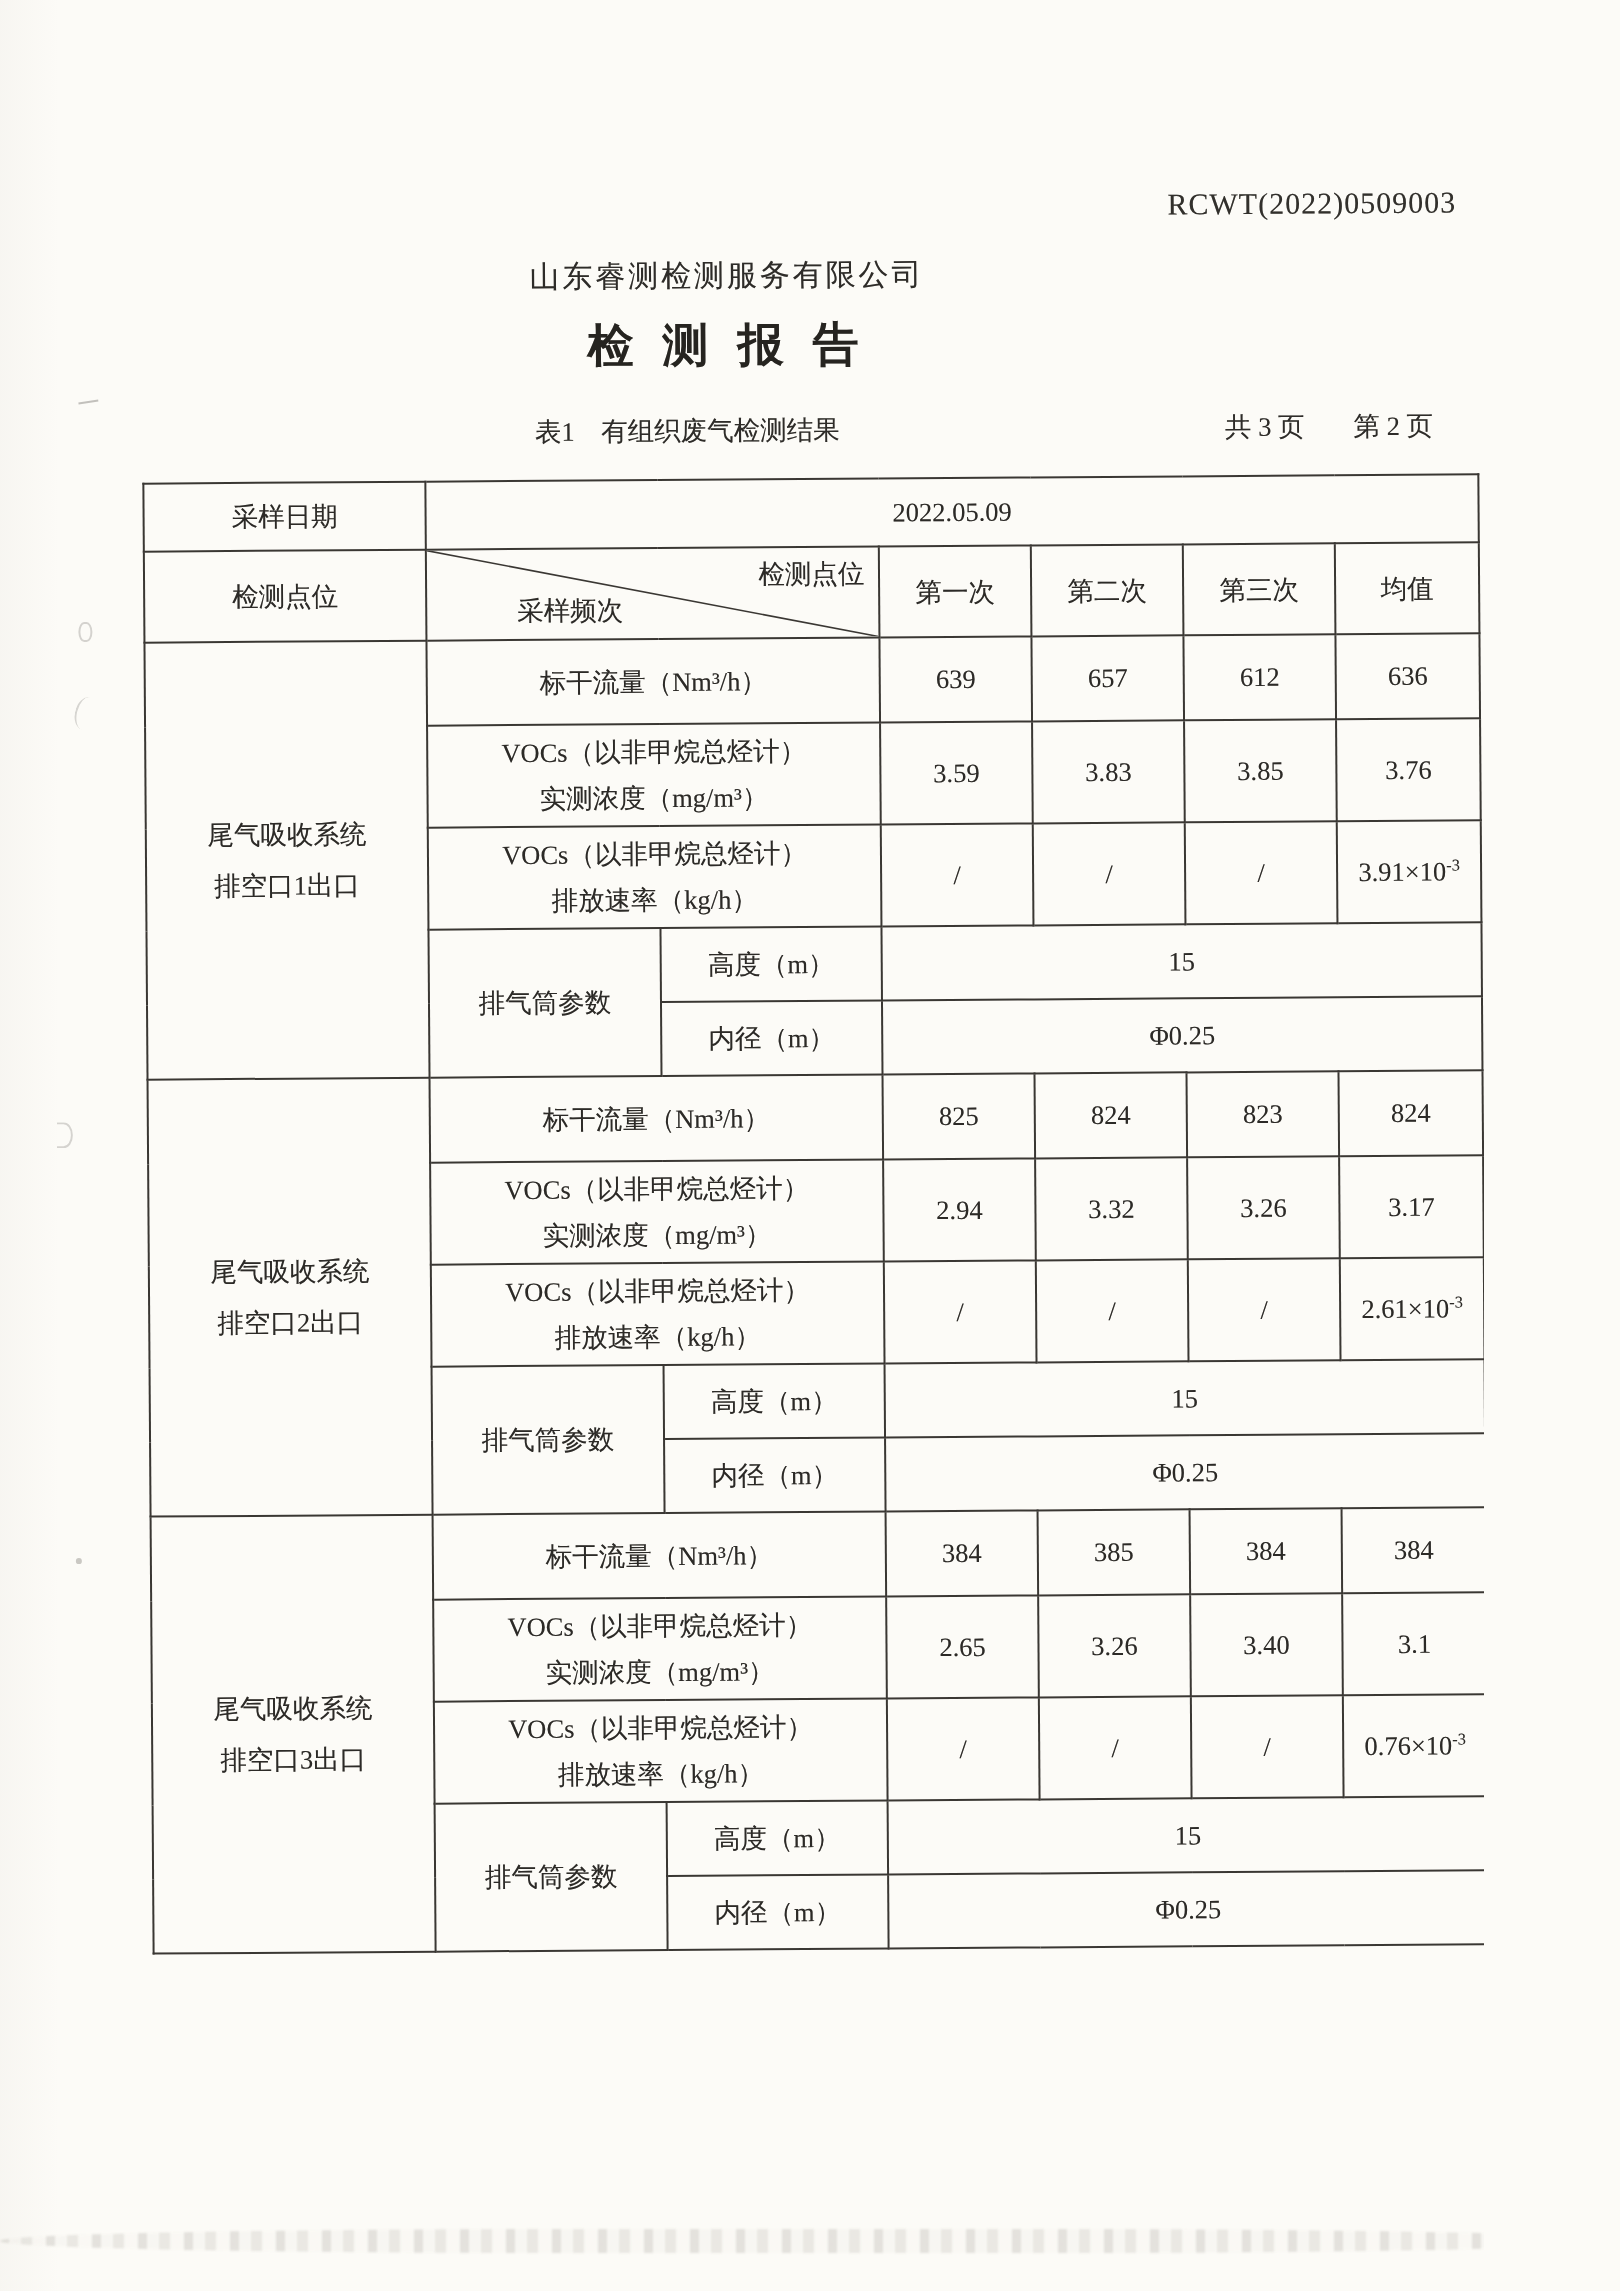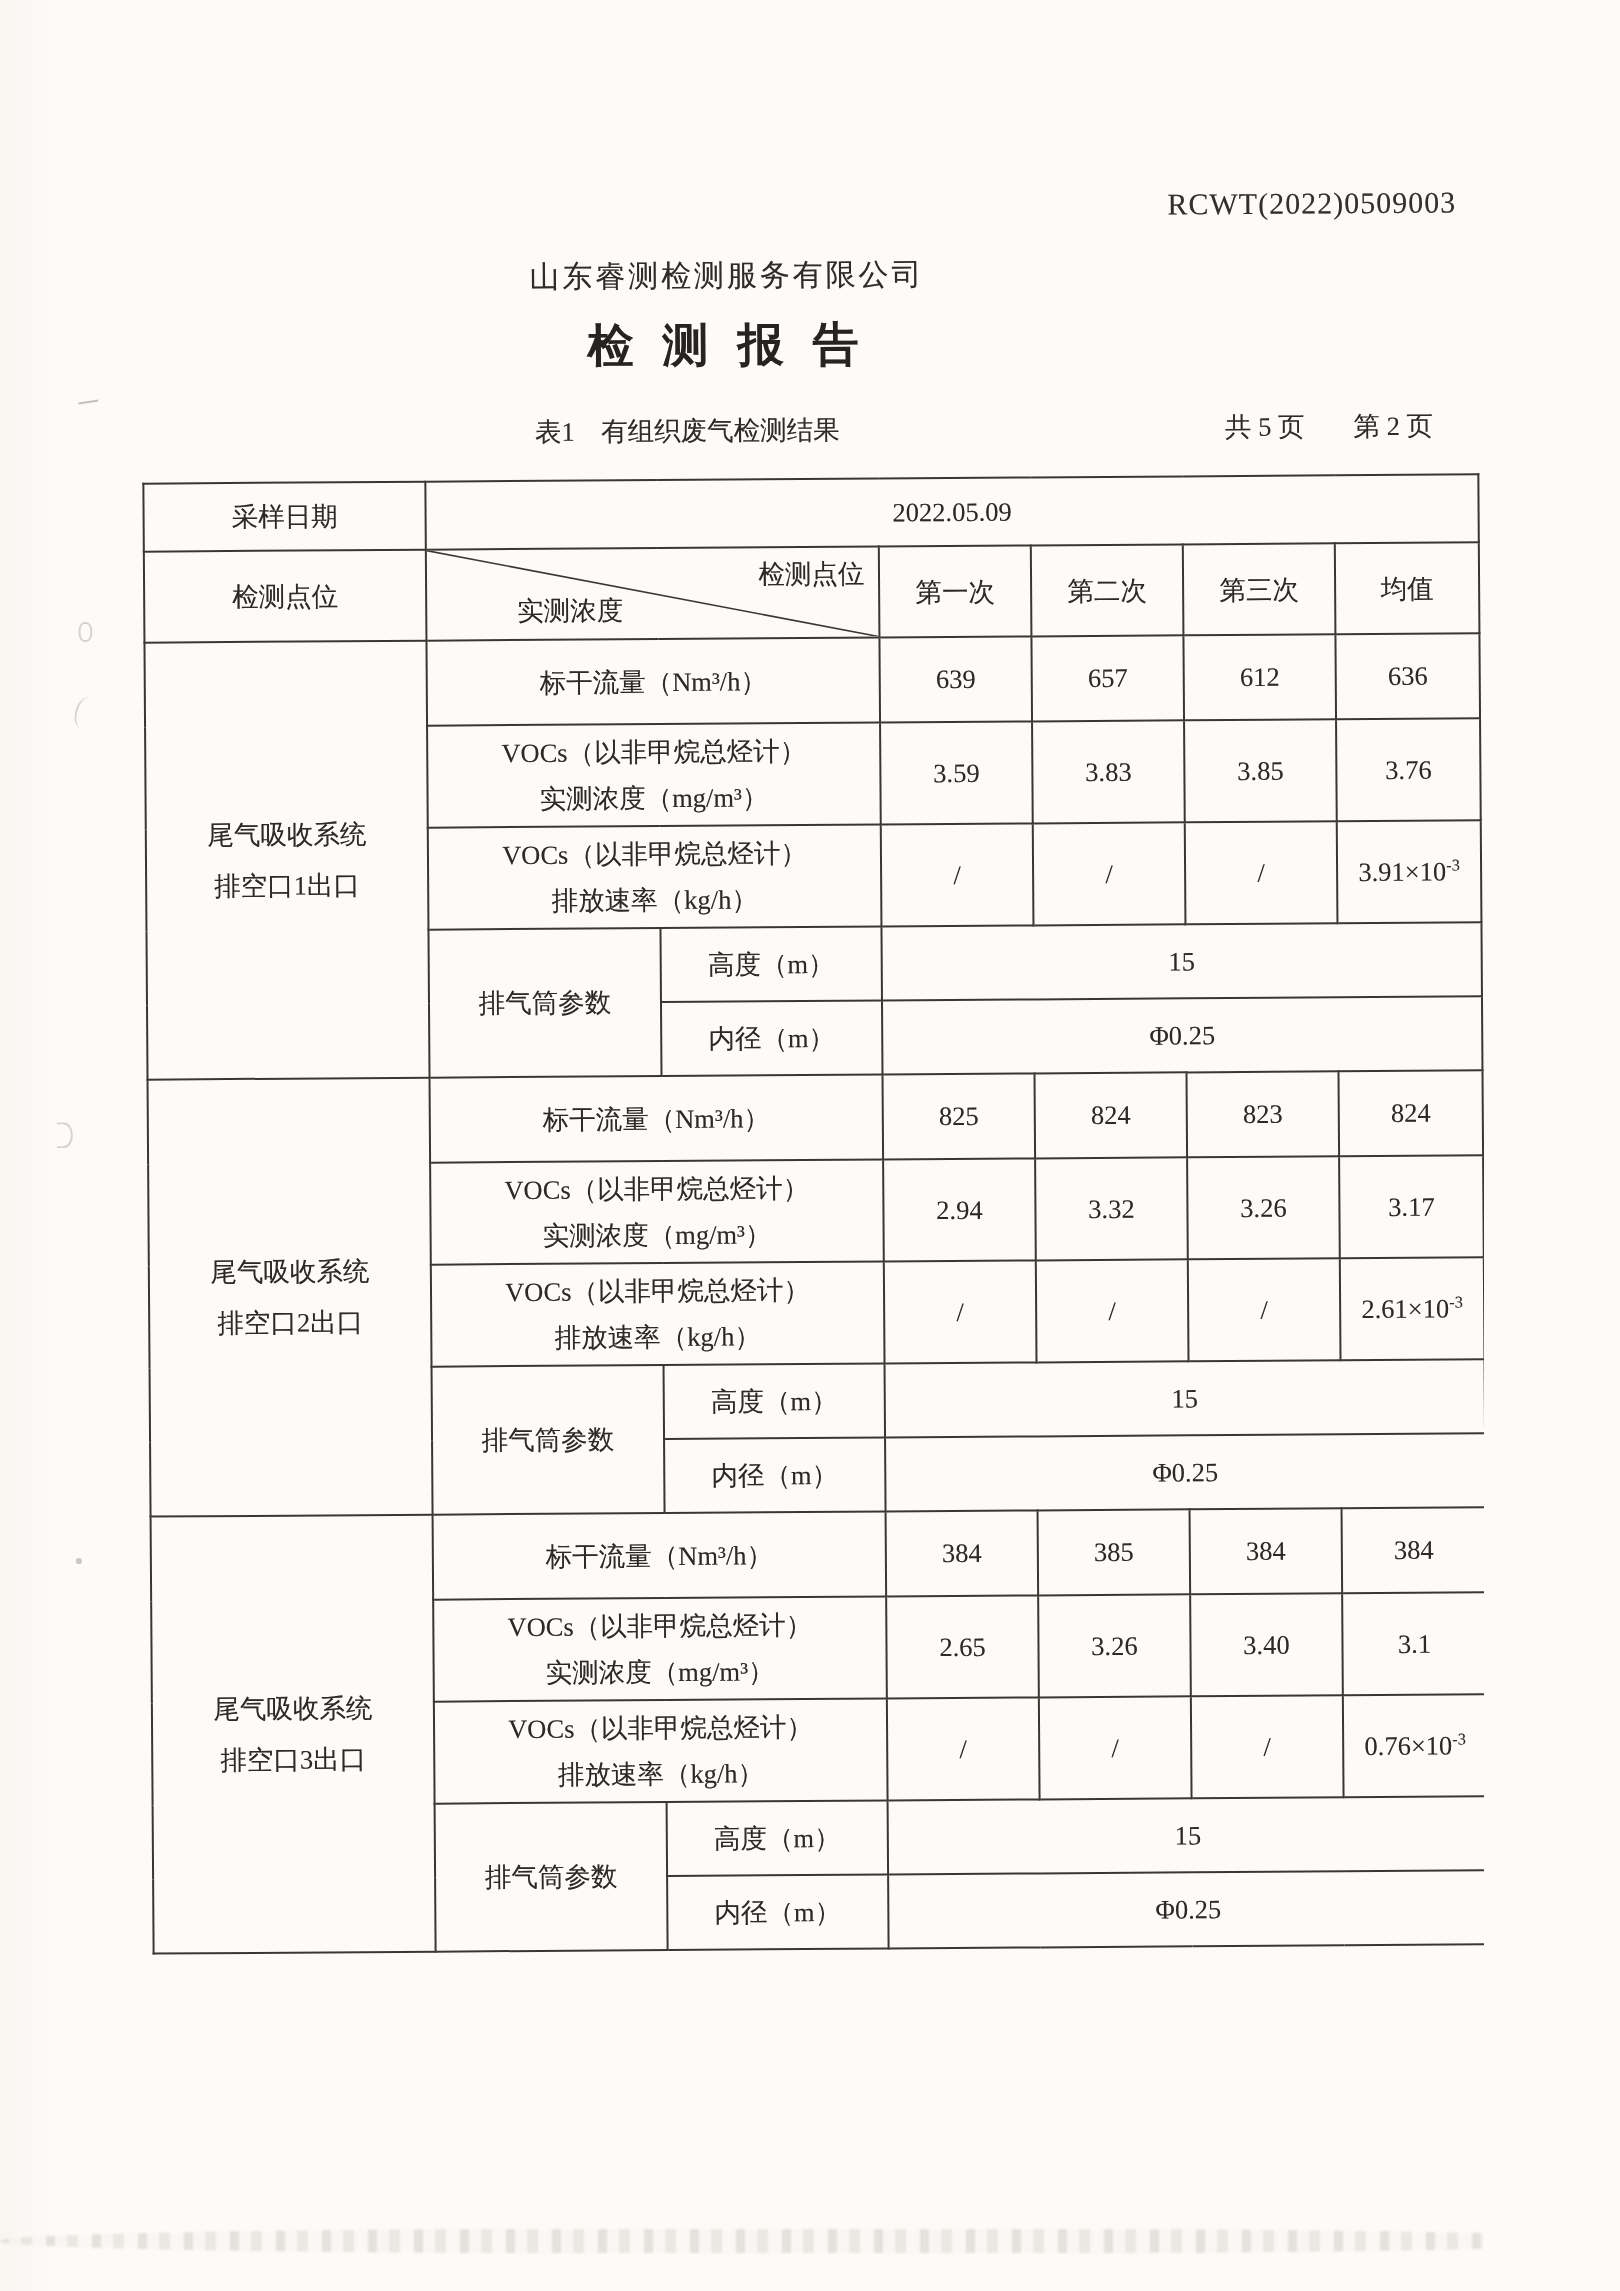--- a/index.html
+++ b/index.html
@@ -75,21 +75,21 @@
 <body>
 
 <div class="page">
   <div class="doc">
 
     <div class="report-no">RCWT(2022)0509003</div>
     <div class="center-band company">山东睿测检测服务有限公司</div>
     <div class="center-band doc-title">检 测 报 告</div>
     <div class="caption">表1　有组织废气检测结果</div>
     <div class="pagination">
-      <span>共 5 页</span>
+      <span>共 3 页</span>
       <span>第 2 页</span>
     </div>
 
     <table class="report">
       <colgroup>
         <col style="width:282px">
           <col style="width:232px">
           <col style="width:221px">
         <col style="width:152px">
           <col style="width:152px">
@@ -103,21 +103,21 @@
         <td colspan="6">2022.05.09</td>
       </tr>
 
       <tr style="height:91px">
         <td>检测点位</td>
         <td colspan="2" class="diag-cell">
           <svg class="diag-svg" viewBox="0 0 100 100" preserveAspectRatio="none">
             <line x1="0" y1="0" x2="100" y2="100" stroke="#3a3733" stroke-width="1.6" vector-effect="non-scaling-stroke"></line>
           </svg>
           <span class="diag-top">检测点位</span>
-          <span class="diag-bottom">实测浓度</span>
+          <span class="diag-bottom">采样频次</span>
         </td>
         <td>第一次</td>
         <td>第二次</td>
         <td>第三次</td>
         <td>均值</td>
       </tr>
 
       <tr style="height:85px">
         <td rowspan="5" class="point-cell">
           <div>尾气吸收系统</div>

